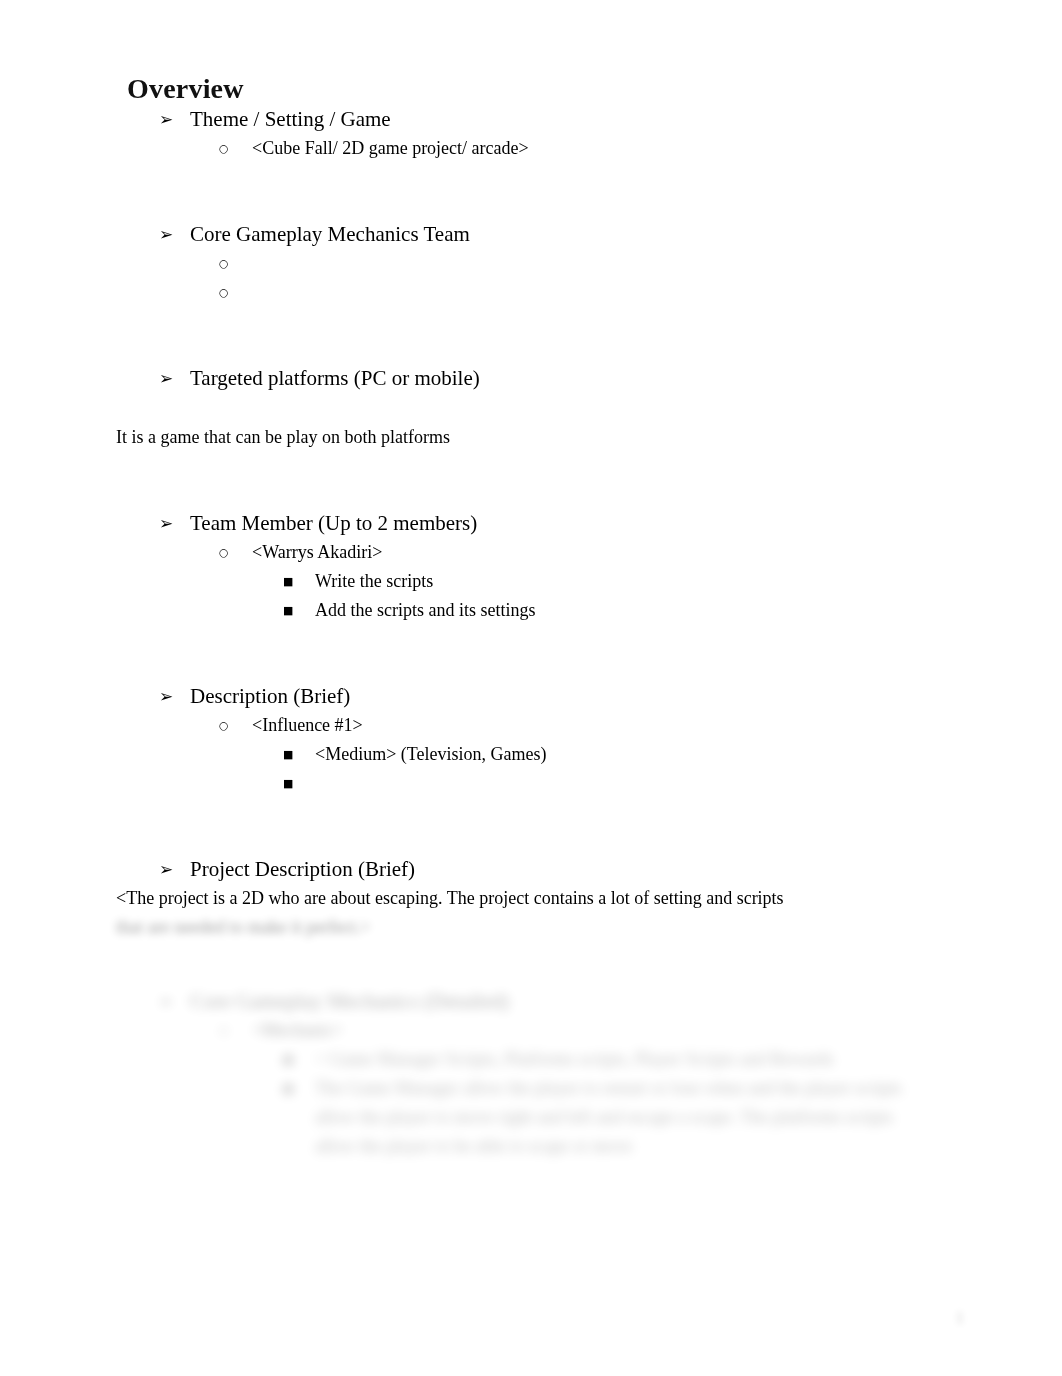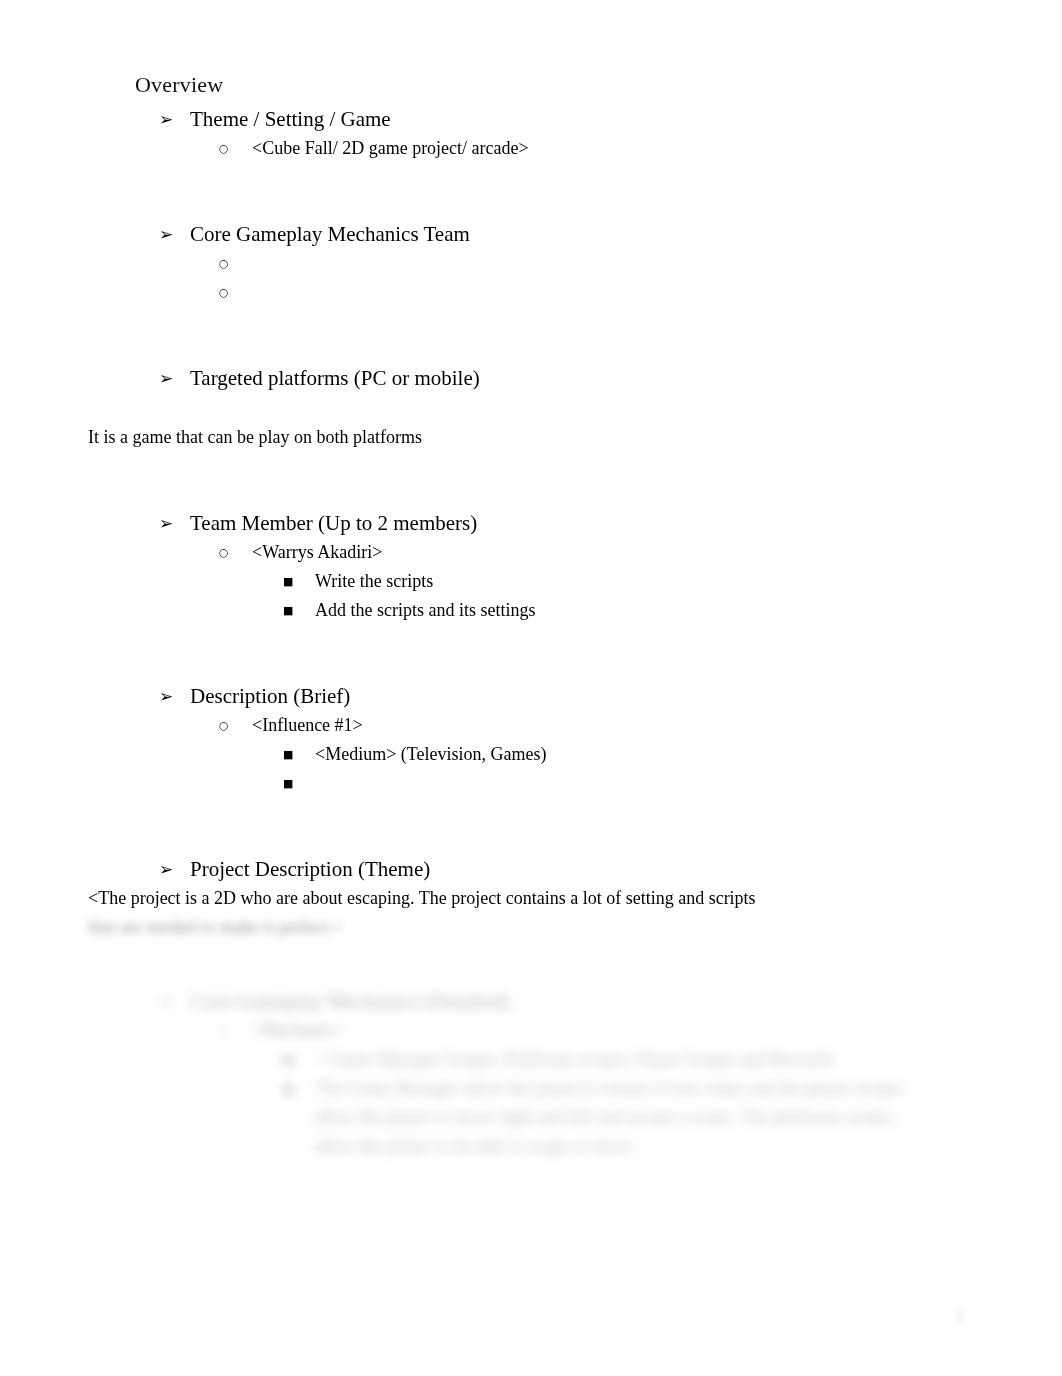--- a/index.html
+++ b/index.html
@@ -17,25 +17,25 @@
   }
 
   .page {
     position: absolute;
     inset: 0;
     background: #ffffff;
   }
 
   .page-title {
     position: absolute;
-    left: 135px;
+    left: 127px;
     top: 53px;
-    font-size: 22px;
+    font-size: 28px;
     line-height: 34px;
-    font-weight: normal;
+    font-weight: bold;
     color: #111111;
     letter-spacing: 0.2px;
   }
 
   .content {
     position: absolute;
     left: 0;
     top: 104px;
     width: 1062px;
   }
@@ -85,21 +85,21 @@
     position: absolute;
     left: 283px;
     top: 0;
     font-size: 11px;
     line-height: 29px;
     font-family: "DejaVu Sans", sans-serif;
   }
 
   .plain {
     position: relative;
-    padding-left: 88px;
+    padding-left: 116px;
     padding-right: 125px;
     font-size: 18px;
     line-height: 29px;
   }
   .gap-md { height: 30px; }
   .gap-lg { height: 44px; }
   .gap-xl { height: 56px; }
 
   
   .blur-soft {
@@ -209,21 +209,21 @@
       <div class="lvl3">
         <span class="bullet">■</span>
       </div>
     </div>
 
     <div class="gap-xl"></div>
 
     <div>
       <div class="lvl1">
         <span class="bullet">➢</span>
-        <span>Project Description (Theme)</span>
+        <span>Project Description (Brief)</span>
       </div>
       <div class="plain">&lt;The project is a 2D who are about escaping. The project contains a lot of setting and scripts</div>
       <div class="plain blur-soft">that are needed to make it perfect.&gt;</div>
     </div>
 
     <div class="gap-lg"></div>
 
     <div>
       <div class="lvl1 blur-heavy">
         <span class="bullet">➢</span>

